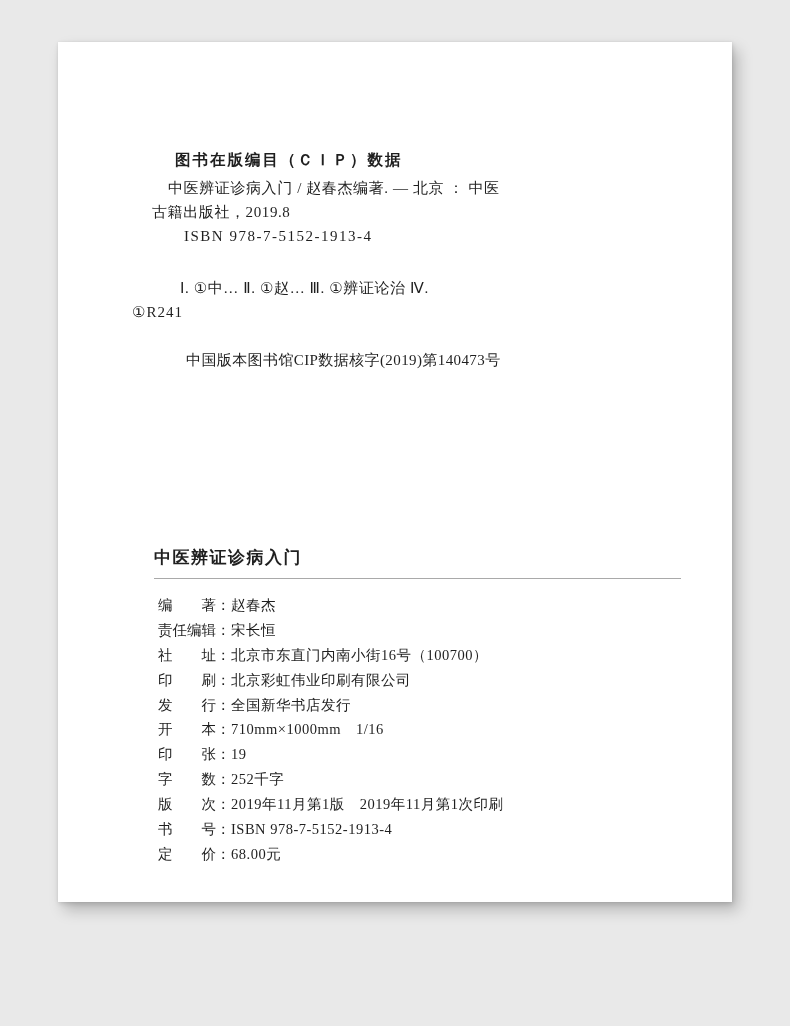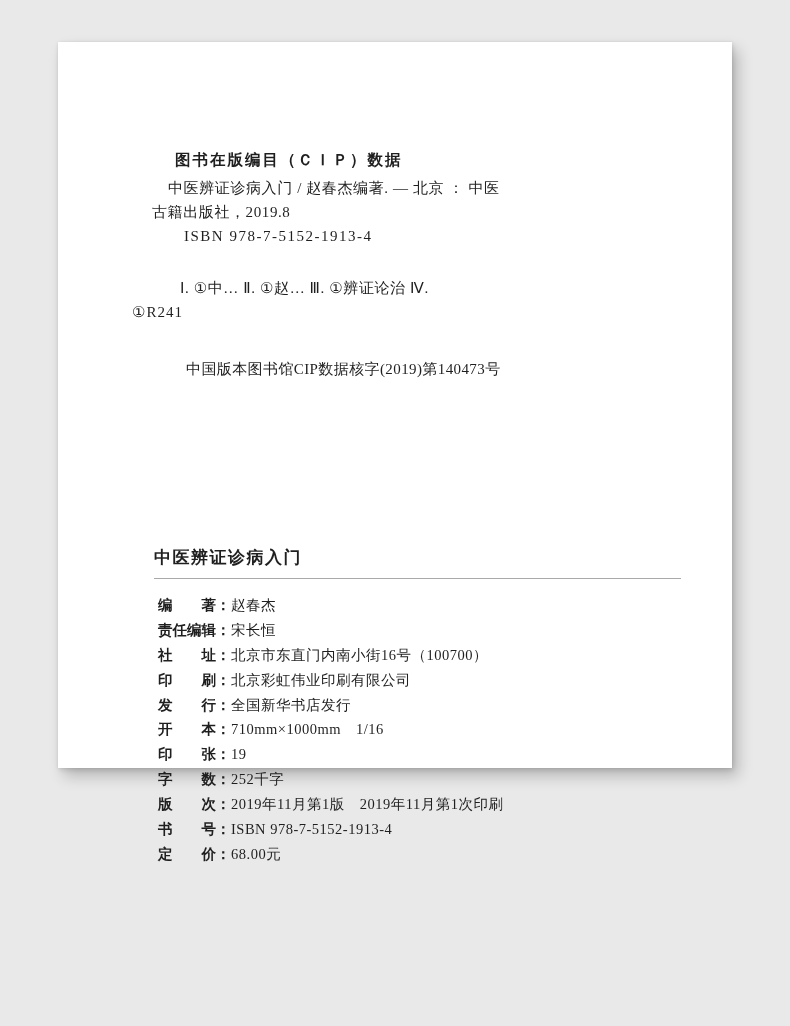--- a/index.html
+++ b/index.html
@@ -15,21 +15,21 @@
   .canvas {
     position: relative;
     width: 790px;
     height: 1026px;
   }
   .paper {
     position: absolute;
     left: 58px;
     top: 42px;
     width: 674px;
-    height: 726px;
+    height: 860px;
     background: #ffffff;
     box-shadow: 6px 8px 14px rgba(0,0,0,0.22),
                 1px 2px 5px rgba(0,0,0,0.12),
                 0 0 2px rgba(0,0,0,0.06);
   }
   
   .cl {
     position: absolute;
     font-size: 15px;
     line-height: 24px;
@@ -41,21 +41,21 @@
     font-family: "Liberation Sans", sans-serif;
     font-weight: bold;
     font-size: 15.5px;
     letter-spacing: 2px;
   }
   .cip-bib1 { left: 110px; top: 134px; }
   .cip-bib2 { left: 94px;  top: 158px; text-align: center; }
   .cip-isbn { left: 126px; top: 182px; letter-spacing: 1.5px; }
   .cip-cls1 { left: 122px; top: 234px; }
   .cip-cls2 { left: 74px;  top: 258px; letter-spacing: 1px; }
-  .cip-rec  { left: 128px; top: 306px; letter-spacing: 0.4px; margin-top: 9px; }
+  .cip-rec  { left: 128px; top: 306px; letter-spacing: 0.4px; }
 
   
   .book-title {
     position: absolute;
     left: 96px; top: 503px;
     font-size: 17px;
     font-weight: bold;
     letter-spacing: 1.5px;
     line-height: 26px;
     white-space: nowrap;
@@ -73,21 +73,21 @@
   }
   .row {
     height: 24.9px;
     line-height: 24.9px;
     white-space: nowrap;
   }
   .lbl {
     display: inline-block;
     width: 73px;
     font-family: "Liberation Sans", sans-serif;
-    font-weight: bold;
+    font-weight: normal;
     font-size: 14.5px;
     vertical-align: baseline;
   }
   .val {
     font-size: 14.5px;
     letter-spacing: 0.5px;
   }
 </style>
 </head>
 <body>

